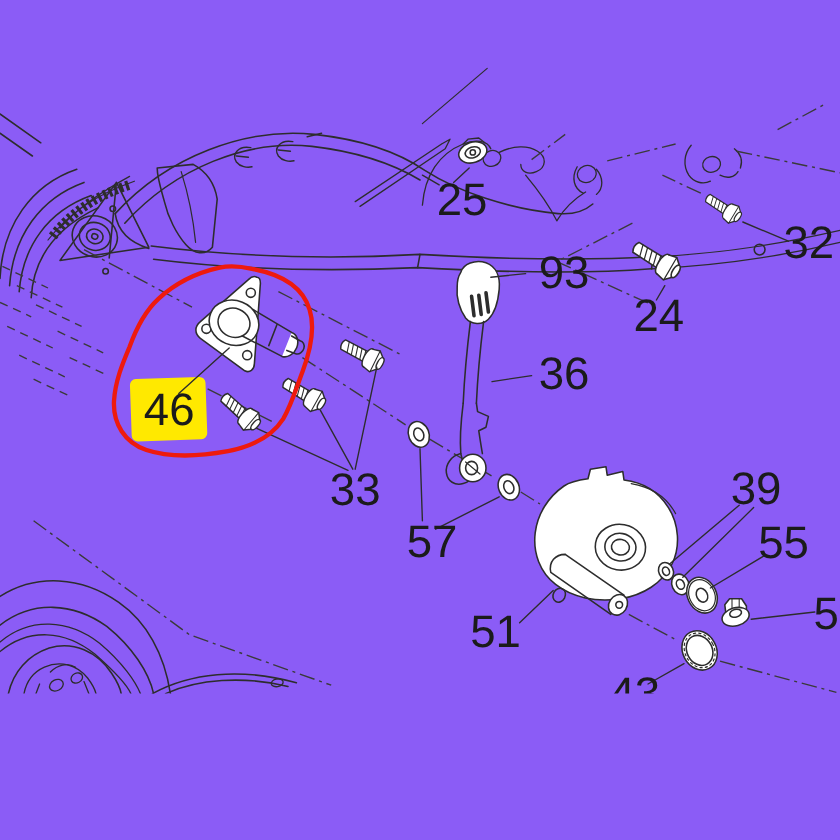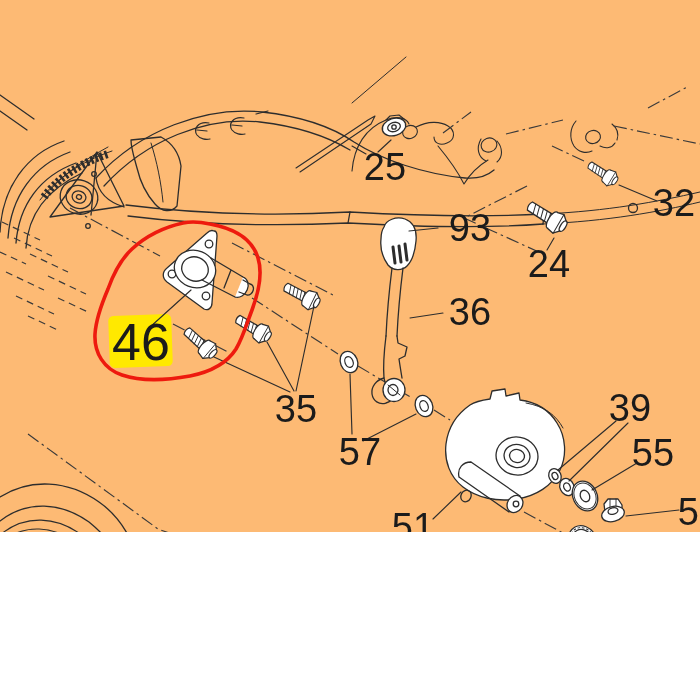--- a/index.html
+++ b/index.html
@@ -1,22 +1,22 @@
 <!DOCTYPE html>
 <html><head>
 <meta charset="utf-8">
 <style>
   html,body{margin:0;padding:0;background:#ffffff;}
-  .stage{position:relative;width:700px;height:532px;background:#fdba74;overflow:hidden;
+  .stage{position:relative;width:700px;height:700px;background:#8b5cf6;overflow:hidden;
          font-family:"Liberation Sans",sans-serif;}
   .clip{position:absolute;left:0;top:0;width:700px;height:578px;overflow:hidden;}
   .clip svg{position:absolute;left:0;top:0;}
   .plabel{position:absolute;transform:translate(-50%,-50%);font-size:38px;font-weight:400;
           color:#1b1b1b;line-height:1;white-space:nowrap;}
-  .plabel.big{font-size:52px;}
+  .plabel.big{font-size:38px;}
 </style>
 </head>
 <body>
 
 <div class="stage">
   <div class="clip">
 
     <svg width="700" height="578" viewBox="0 0 700 578">
       <defs>
         <g id="boltsym" fill="#ffffff" stroke="#2d2d2d" stroke-width="1.2" stroke-linejoin="round" stroke-linecap="round">
@@ -217,21 +217,21 @@
 
       <path d="M210 224 C232 228, 252 238, 258 258 C263 274, 258 294, 252 310 C247 323, 243 337, 236 349 C227 363, 210 372, 190 376 C168 380, 143 382, 122 375 C104 369, 94 353, 95 334 C96 318, 102 303, 108 289 C113 275, 120 260, 132 249 C146 236, 165 227, 183 223 C192 221, 201 222, 210 224 Z" fill="none" stroke="#ee1a0e" stroke-width="3.6" stroke-linecap="round"></path>
     </svg>
 
     <div class="plabel" style="left:385px;top:167px">25</div>
     <div class="plabel" style="left:674px;top:203px">32</div>
     <div class="plabel" style="left:549px;top:264px">24</div>
     <div class="plabel" style="left:470px;top:228px">93</div>
     <div class="plabel" style="left:470px;top:312px">36</div>
     <div class="plabel big" style="left:141px;top:342px">46</div>
-    <div class="plabel" style="left:296px;top:409px">35</div>
+    <div class="plabel" style="left:296px;top:409px">33</div>
     <div class="plabel" style="left:360px;top:452px">57</div>
     <div class="plabel" style="left:630px;top:408px">39</div>
     <div class="plabel" style="left:653px;top:453px">55</div>
     <div class="plabel" style="left:699px;top:512px">50</div>
     <div class="plabel" style="left:413px;top:527px">51</div>
     <div class="plabel" style="left:529px;top:579px">43</div>
   </div>
 </div>
 
 </body></html>

